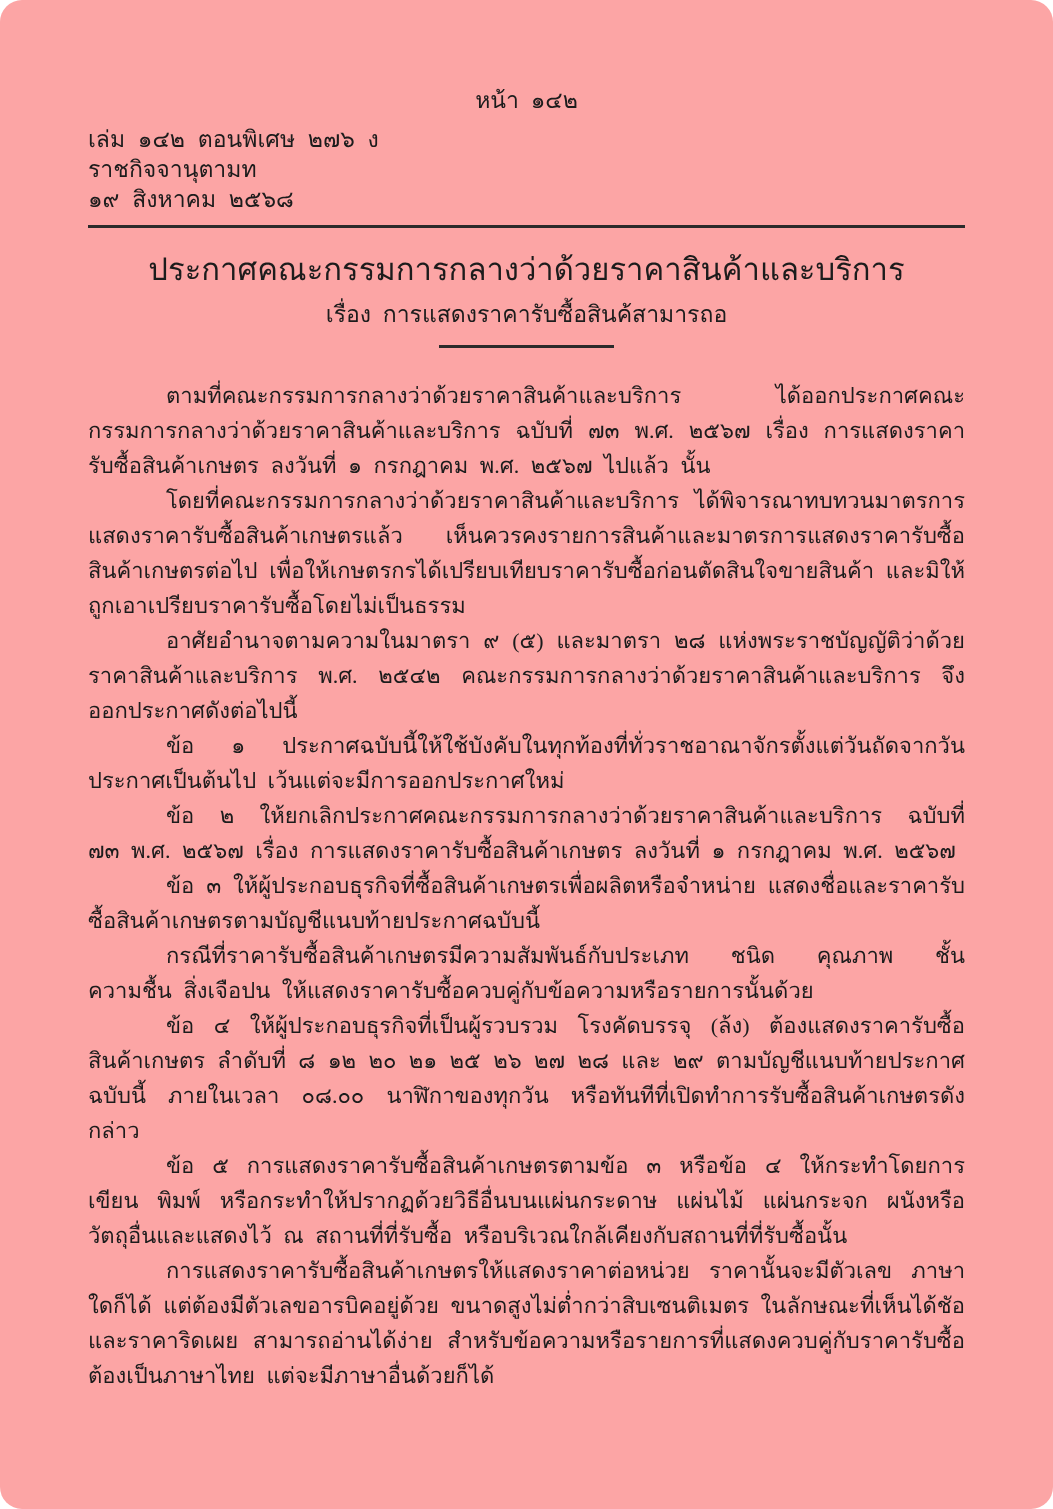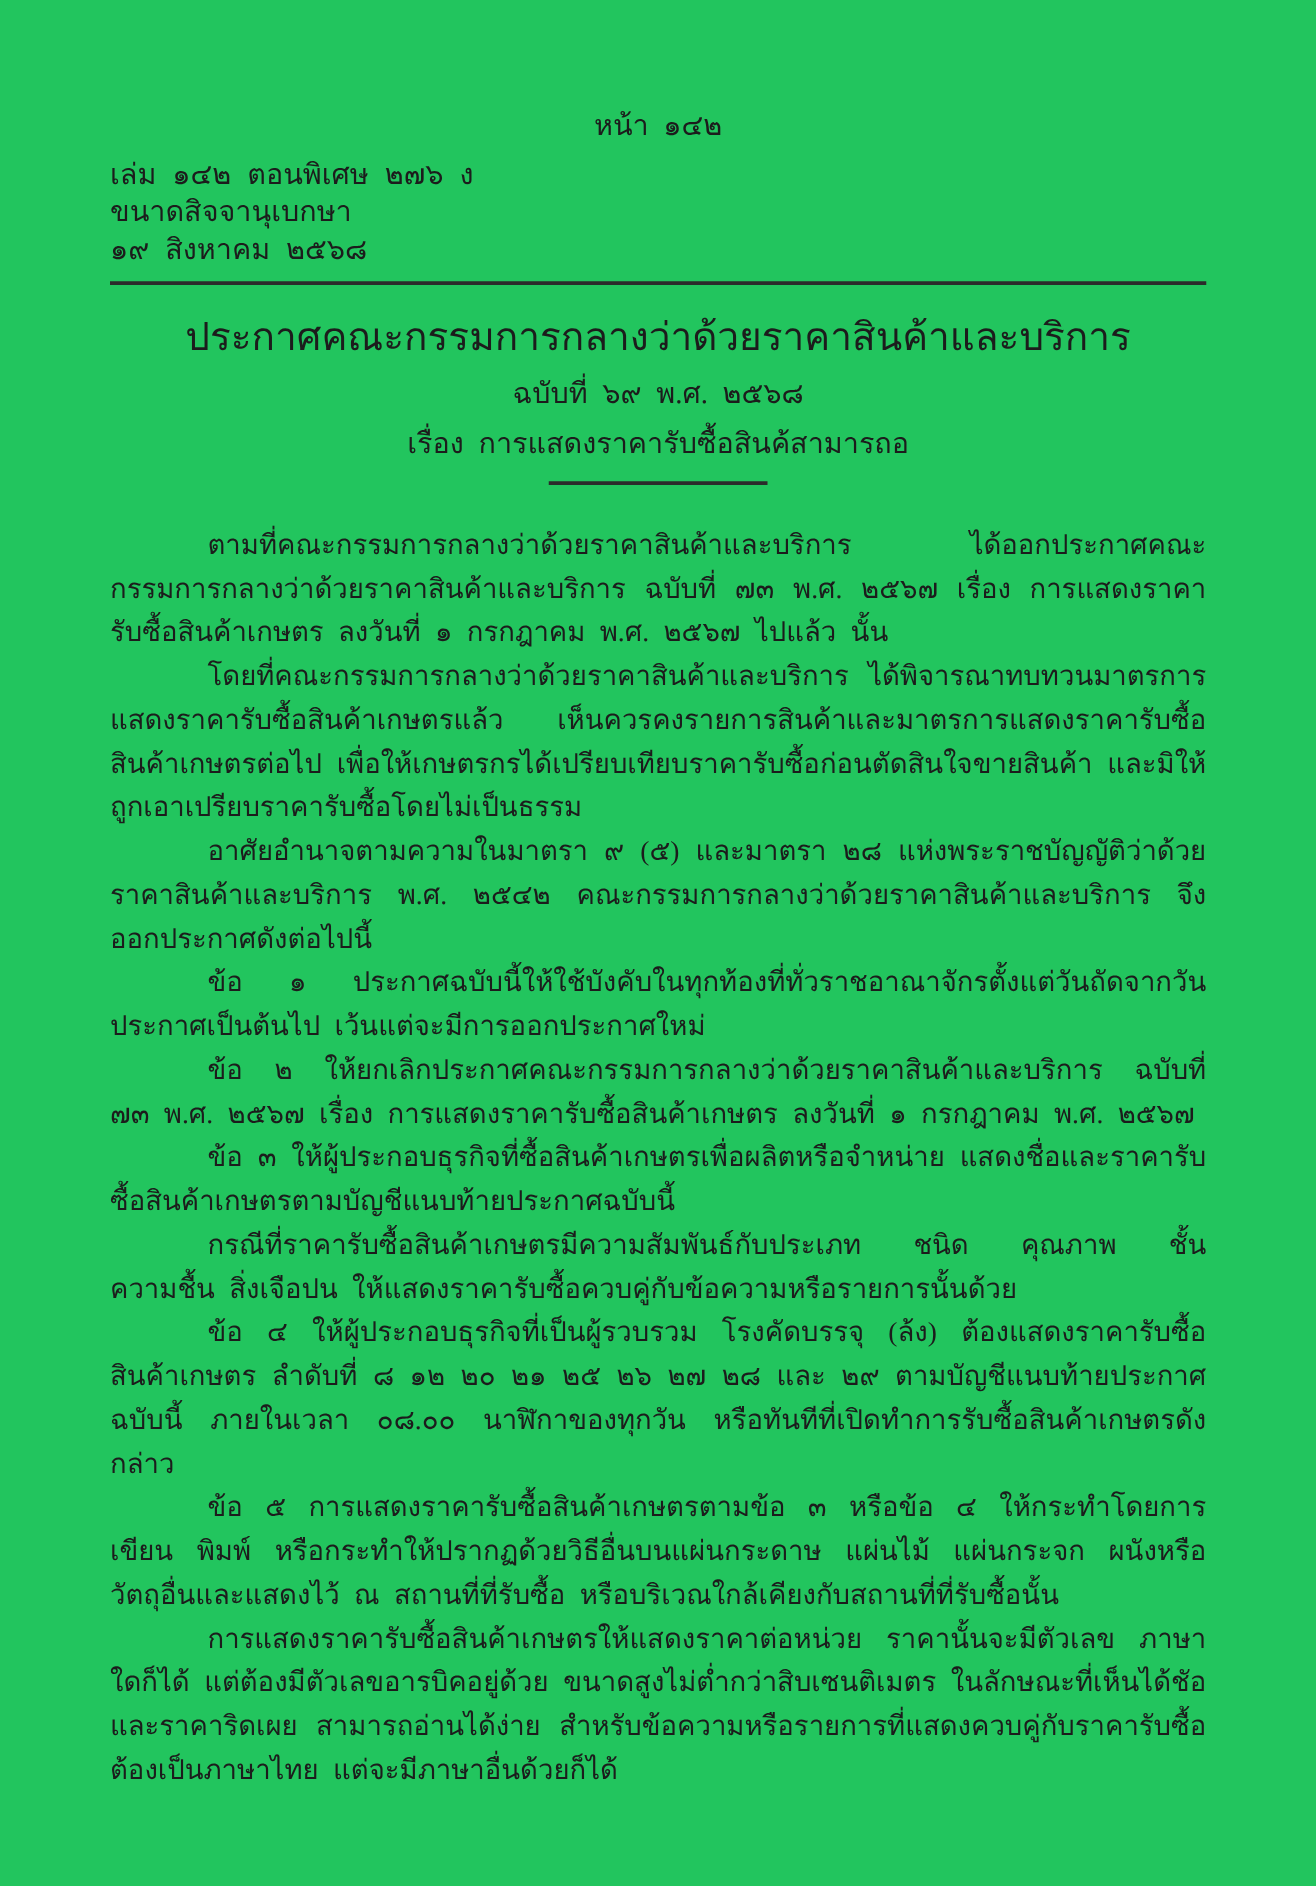--- a/index.html
+++ b/index.html
@@ -1,26 +1,27 @@
 <!DOCTYPE html>
 <html><head>
 <meta charset="utf-8">
 <style>
   * { box-sizing: border-box; }
   html, body { margin: 0; padding: 0; background: #ffffff; }
   .page {
     width: 1053px;
     height: 1509px;
     margin: 0 auto;
-    background: #22c55e;
+    background: #fca5a5;
     color: #1c1c1c;
     font-family: "Liberation Serif", "DejaVu Serif", serif;
     padding: 86px 88px 0 88px;
     position: relative;
     overflow: hidden;
+    border-radius: 22px;
   }
   .page-label {
     text-align: center;
     font-size: 23px;
     line-height: 30px;
     word-spacing: 6px;
   }
   .header-row {
     display: flex;
     align-items: baseline;
@@ -72,29 +73,28 @@
 </style>
 </head>
 <body>
 
 <div class="page">
 
   <div class="page-label">หน้า ๑๔๒</div>
 
   <div class="header-row">
     <span class="h-left">เล่ม ๑๔๒ ตอนพิเศษ ๒๗๖ ง</span>
-    <span class="h-center">ขนาดสิจจานุเบกษา</span>
+    <span class="h-center">ราชกิจจานุตามท</span>
     <span class="h-right">๑๙ สิงหาคม ๒๕๖๘</span>
   </div>
 
   <hr class="header-rule">
 
   <div class="title-block">
     <div class="title-main">ประกาศคณะกรรมการกลางว่าด้วยราคาสินค้าและบริการ</div>
-    <div class="title-sub">ฉบับที่ ๖๙ พ.ศ. ๒๕๖๘</div>
     <div class="title-sub">เรื่อง การแสดงราคารับซื้อสินค้สามารถอ</div>
     <hr class="title-divider">
   </div>
 
   <div class="doc-body">
     <p>ตามที่คณะกรรมการกลางว่าด้วยราคาสินค้าและบริการ ได้ออกประกาศคณะกรรมการกลางว่าด้วยราคาสินค้าและบริการ ฉบับที่ ๗๓ พ.ศ. ๒๕๖๗ เรื่อง การแสดงราคารับซื้อสินค้าเกษตร ลงวันที่ ๑ กรกฎาคม พ.ศ. ๒๕๖๗ ไปแล้ว นั้น</p>
     <p>โดยที่คณะกรรมการกลางว่าด้วยราคาสินค้าและบริการ ได้พิจารณาทบทวนมาตรการแสดงราคารับซื้อสินค้าเกษตรแล้ว เห็นควรคงรายการสินค้าและมาตรการแสดงราคารับซื้อสินค้าเกษตรต่อไป เพื่อให้เกษตรกรได้เปรียบเทียบราคารับซื้อก่อนตัดสินใจขายสินค้า และมิให้ถูกเอาเปรียบราคารับซื้อโดยไม่เป็นธรรม</p>
     <p>อาศัยอำนาจตามความในมาตรา ๙ (๕) และมาตรา ๒๘ แห่งพระราชบัญญัติว่าด้วยราคาสินค้าและบริการ พ.ศ. ๒๕๔๒ คณะกรรมการกลางว่าด้วยราคาสินค้าและบริการ จึงออกประกาศดังต่อไปนี้</p>
     <p>ข้อ ๑ ประกาศฉบับนี้ให้ใช้บังคับในทุกท้องที่ทั่วราชอาณาจักรตั้งแต่วันถัดจากวันประกาศเป็นต้นไป เว้นแต่จะมีการออกประกาศใหม่</p>
     <p>ข้อ ๒ ให้ยกเลิกประกาศคณะกรรมการกลางว่าด้วยราคาสินค้าและบริการ ฉบับที่ ๗๓ พ.ศ. ๒๕๖๗ เรื่อง การแสดงราคารับซื้อสินค้าเกษตร ลงวันที่ ๑ กรกฎาคม พ.ศ. ๒๕๖๗</p>

